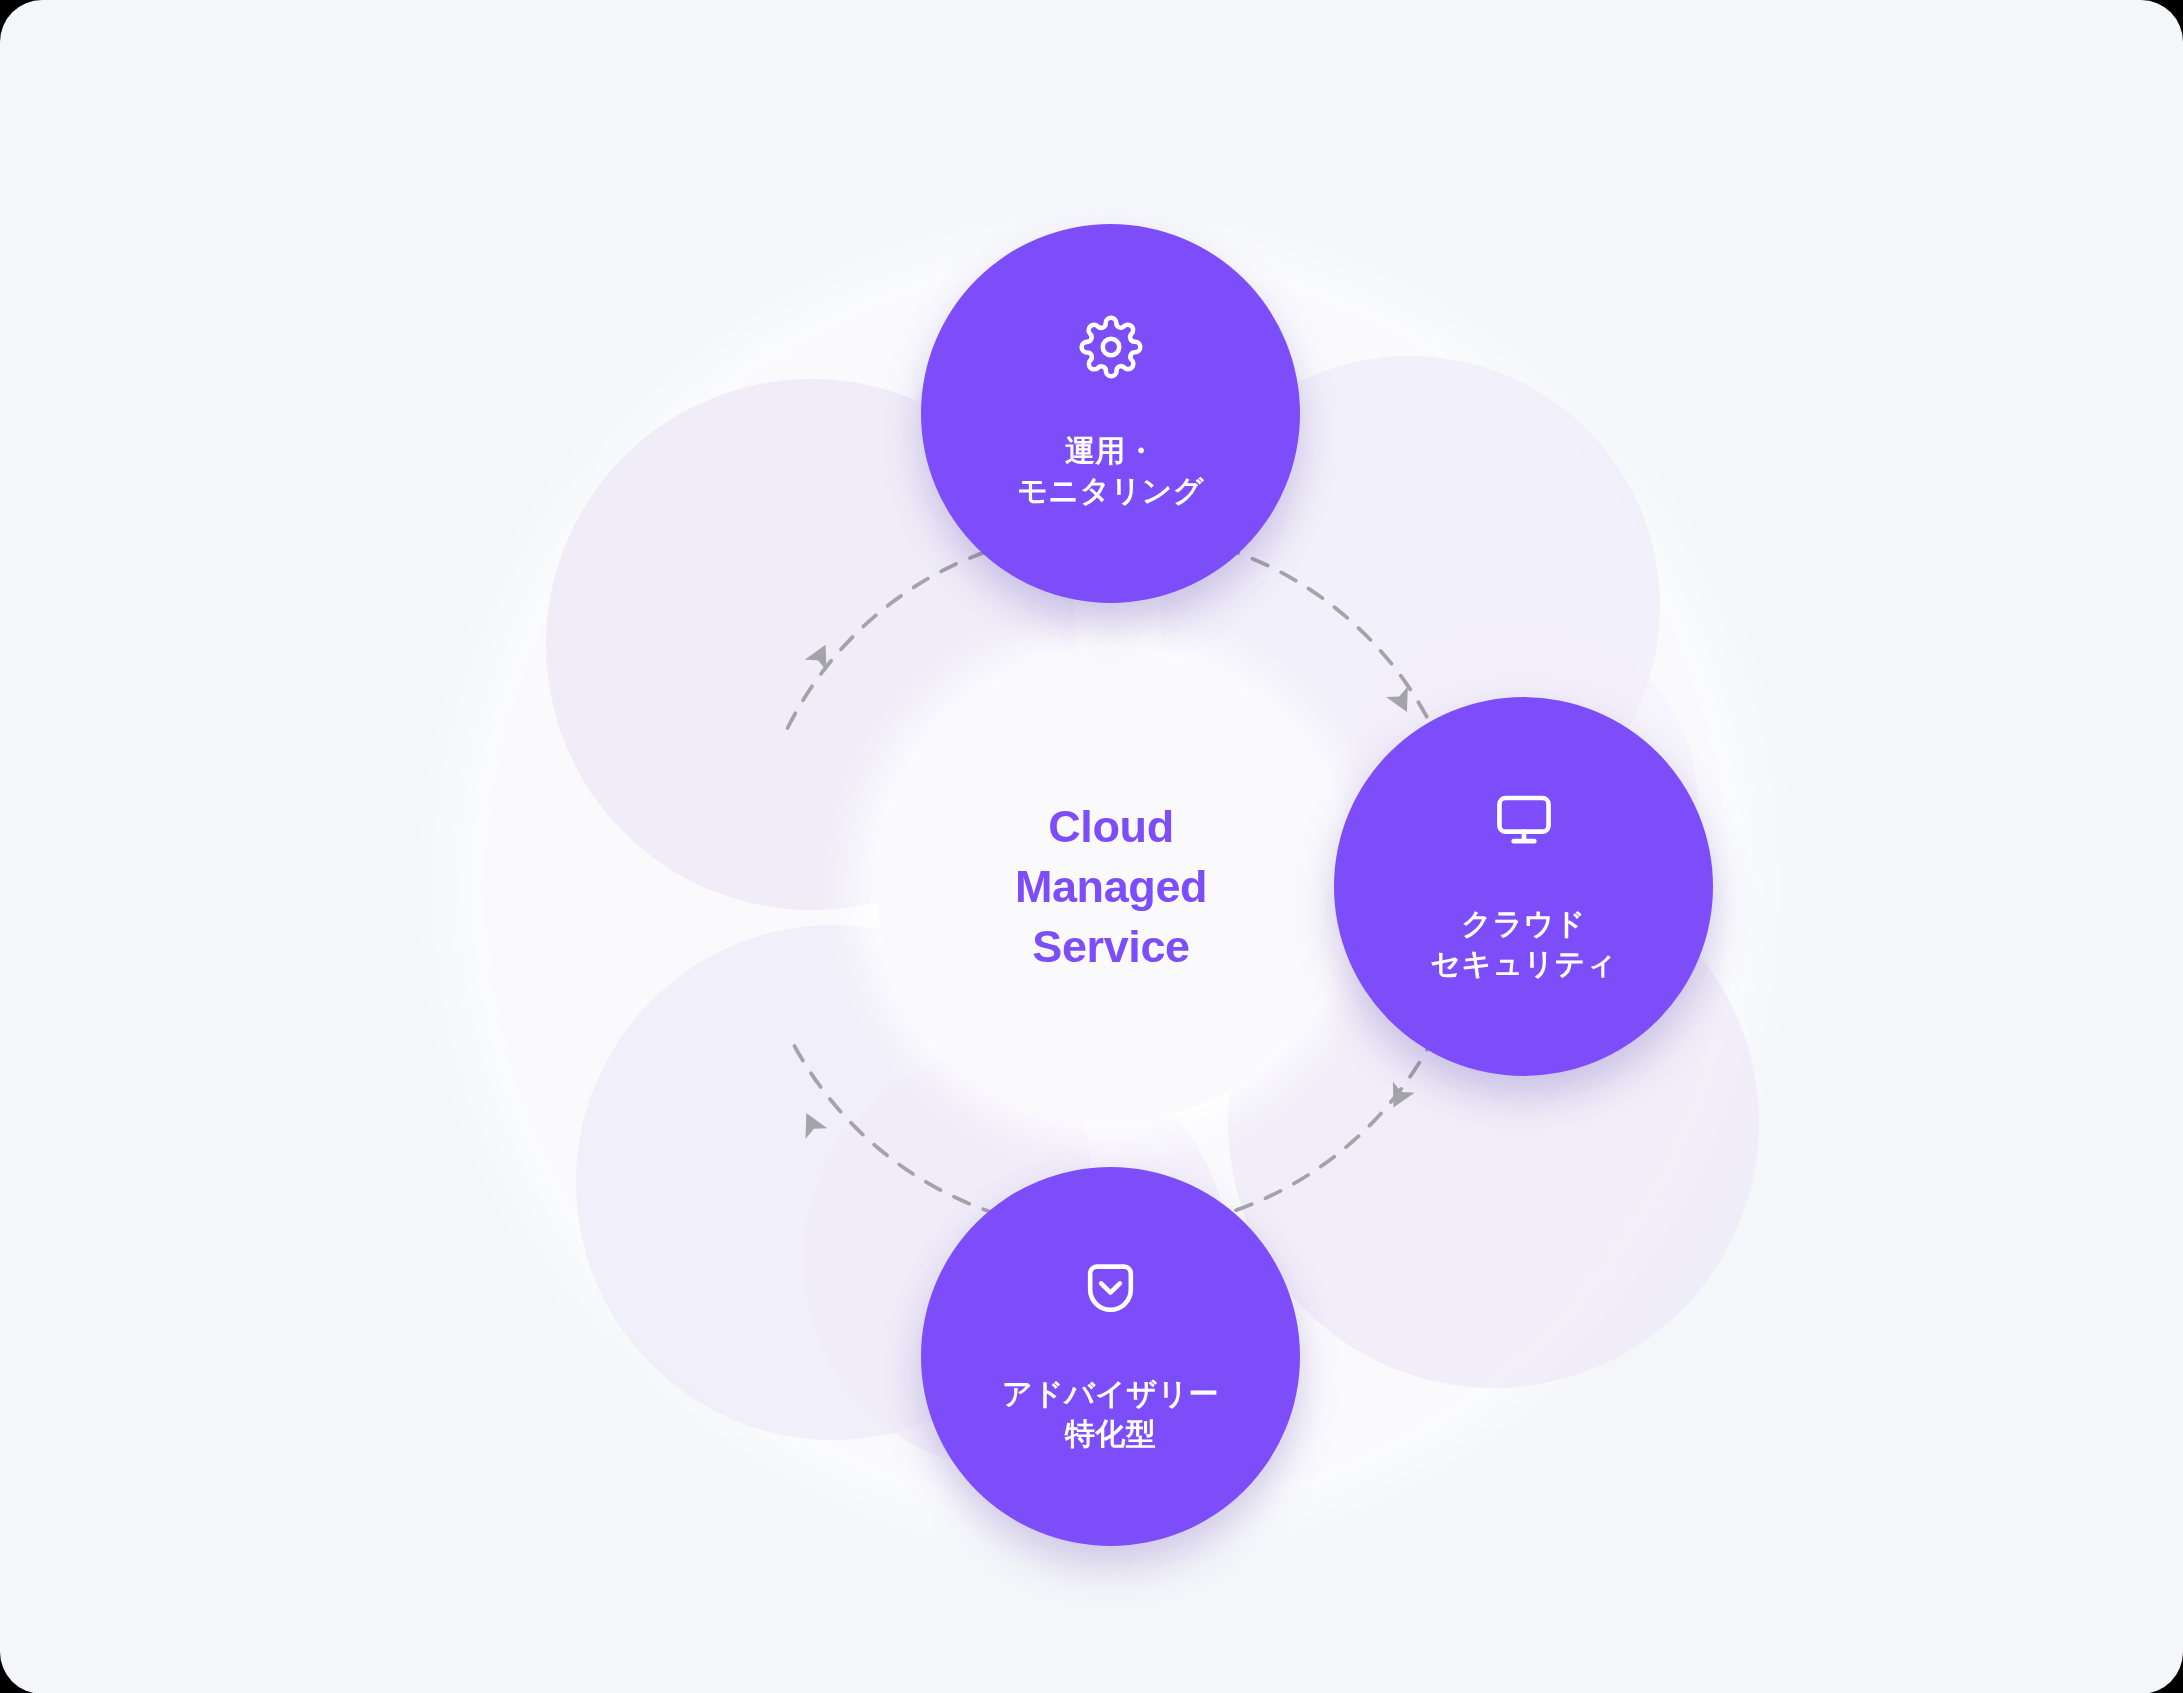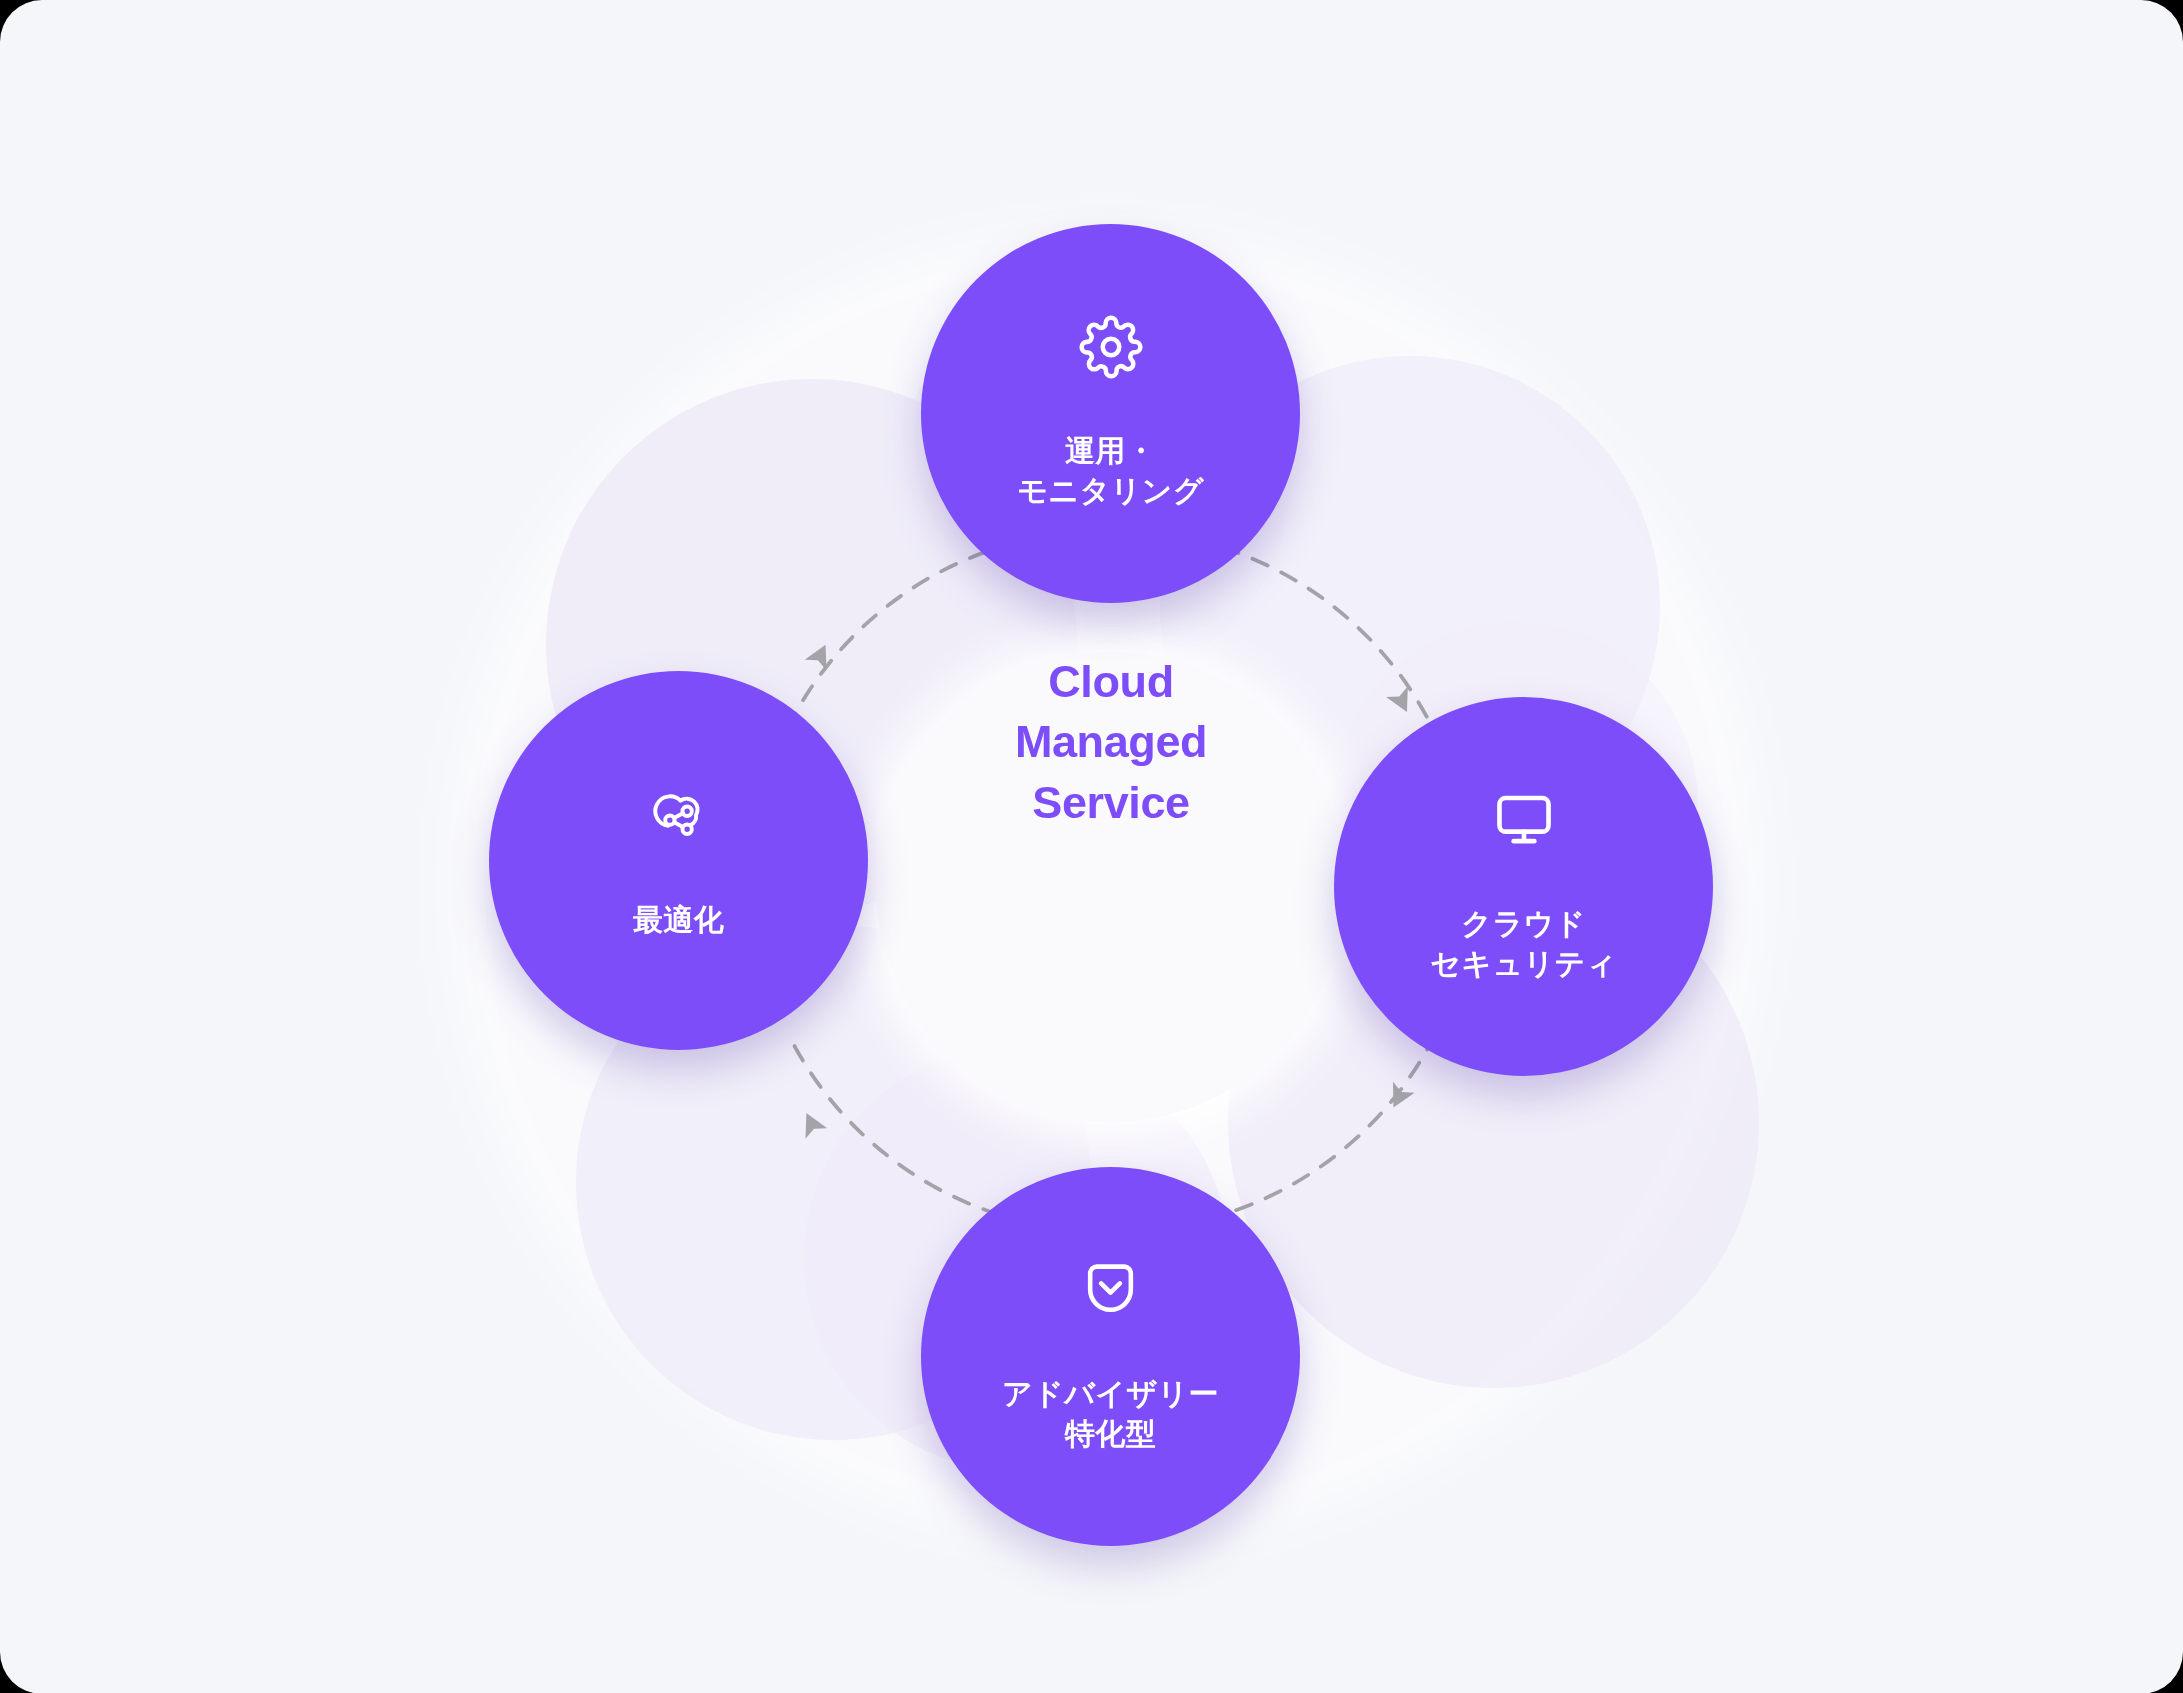--- a/index.html
+++ b/index.html
@@ -56,20 +56,21 @@
 
   
   .hub {
     position: absolute;
     left: 876px; top: 652px;
     width: 470px; height: 470px;
     border-radius: 50%;
     background: #FAFAFC;
     box-shadow: 0 0 45px 18px rgba(255,255,255,0.9);
     display: flex;
+    align-items: center;
     justify-content: center;
   }
   .hub-text {
     color: #7C4DF9;
     font-size: 45px;
     font-weight: bold;
     line-height: 1.34;
     text-align: center;
     letter-spacing: -0.4px;
     white-space: pre-line;
@@ -186,28 +187,15 @@
     <div class="node-icon">
       <svg width="61" height="61" viewBox="0 0 24 24" fill="none" stroke="#FFFFFF" stroke-width="1.8" stroke-linecap="round" stroke-linejoin="round">
         <path d="M4 5.6A2.6 2.6 0 0 1 6.6 3h10.8A2.6 2.6 0 0 1 20 5.6V12a8 8 0 0 1-16 0z"></path>
         <polyline points="8.3,9.6 12,13.2 15.7,9.6"></polyline>
       </svg>
     </div>
     <div class="node-label">アドバイザリー
 特化型</div>
   </div>
 
-  <div class="node node-left">
-    <div class="node-icon">
-      <svg width="65" height="65" viewBox="0 0 26 24" fill="none" stroke="#FFFFFF" stroke-width="1.6" stroke-linecap="round" stroke-linejoin="round">
-        <path d="M8.6 17.4A6 6 0 1 1 13.6 7.2a4.4 4.4 0 0 1 6.3 5.9 3.6 3.6 0 0 1-2.1 3.9"></path>
-        <circle cx="9.3" cy="15.1" r="1.9"></circle>
-        <circle cx="16.3" cy="11.5" r="1.9"></circle>
-        <circle cx="16.3" cy="18.8" r="1.9"></circle>
-        <line x1="11" y1="14.2" x2="14.6" y2="12.3"></line>
-        <line x1="11" y1="16" x2="14.6" y2="17.9"></line>
-      </svg>
-    </div>
-    <div class="node-label">最適化</div>
-  </div>
 
 </div>
 
 
 </body></html>

